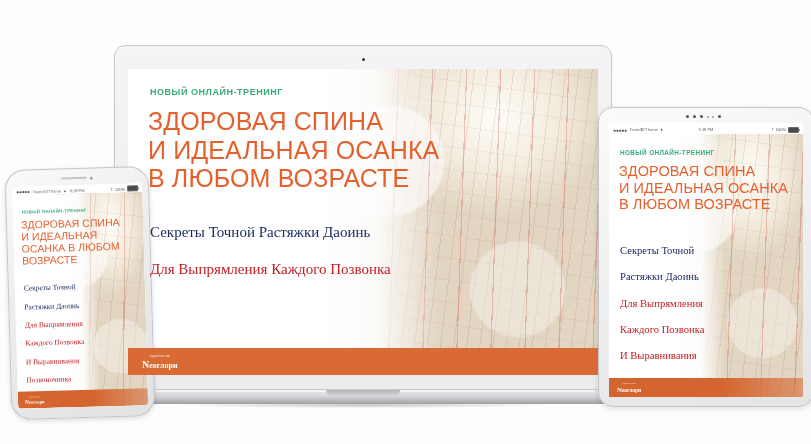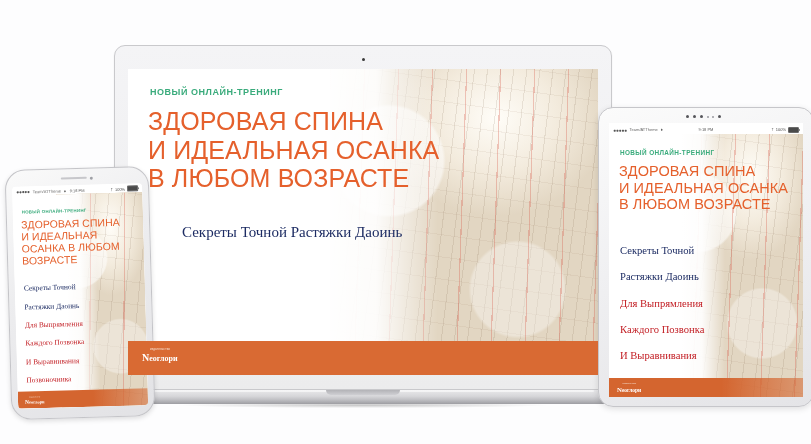--- a/index.html
+++ b/index.html
@@ -188,27 +188,28 @@
           <div class="copy" style="left:22px;top:18px;">
             <div class="eyebrow" style="font-size:9px;">НОВЫЙ ОНЛАЙН-ТРЕНИНГ</div>
           </div>
 
           <div class="copy" style="left:20px;top:38px;">
             <div class="headline" style="font-size:25px;">ЗДОРОВАЯ СПИНА
 И ИДЕАЛЬНАЯ ОСАНКА
 В ЛЮБОМ ВОЗРАСТЕ</div>
           </div>
 
-          <div class="copy" style="left:22px;top:135px;margin-left:32px;">
+          <div class="copy" style="left:22px;top:135px;">
             <div class="sub" style="font-size:15px;">
               <span class="navy">Секреты Точной Растяжки Даоинь</span>
-            </div>
-          </div>
-
-          <div class="footbar" style="height:34px;">
+              <span class="red">Для Выпрямления Каждого Позвонка</span>
+            </div>
+          </div>
+
+          <div class="footbar" style="height:27px;">
             <div class="logo" style="left:14px;top:7px;">
               <span class="pub">издательство</span>
               <span class="mark"><span class="cap">N</span><span class="rest">еоглори</span></span>
             </div>
           </div>
         </div>
 
       </div>
     </div>
     <div class="base">

